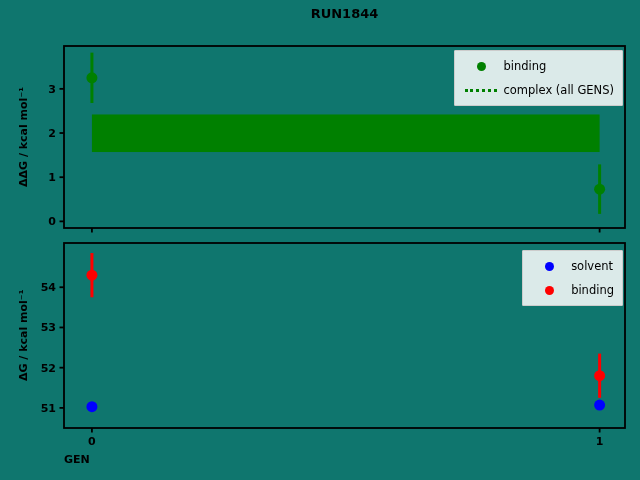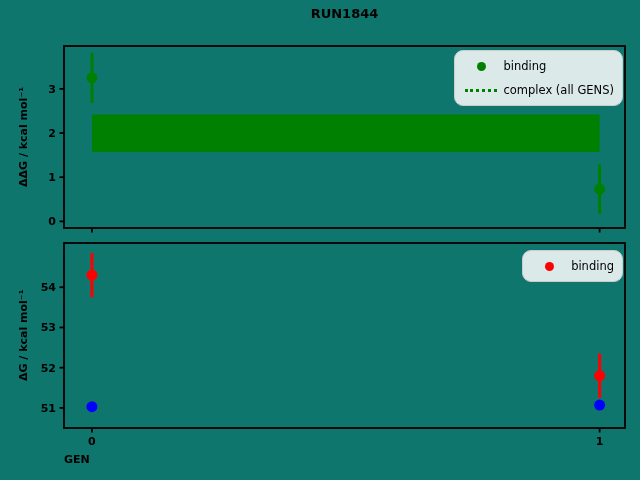--- a/index.html
+++ b/index.html
@@ -18,21 +18,21 @@
   }
   .ylabel-top{left:14px;top:46px;height:182px;}
   .ylabel-bot{left:14px;top:243px;height:185px;}
   .xlabel{
     position:absolute;left:64px;width:561px;top:453px;
     font-size:11px;font-weight:bold;color:#000;
   }
   svg.canvas{position:absolute;left:0;top:0;}
   .legend{
     position:absolute;right:17px;background:rgba(255,255,255,0.85);
-    border:1px solid #cccccc;border-radius:9px;padding:4px 8px;
+    border:1px solid #cccccc;border-radius:1px;padding:4px 8px;
     display:flex;flex-direction:column;gap:2px;
   }
   .legend-top{top:50px;}
   .legend-bot{top:250px;}
   .legend-row{display:flex;align-items:center;height:22px;}
   .legend-swatch{width:36px;display:flex;justify-content:center;align-items:center;}
   .legend-label{font-size:11.5px;color:#000;white-space:nowrap;padding-left:4px;}
 </style>
 </head>
 <body>
@@ -96,19 +96,25 @@
       <span class="legend-swatch">
           <span style="width: 32px; height: 0px; display: inline-block; border-top: 3px dotted rgb(0, 128, 0);"></span>
         </span>
       <span class="legend-label">complex (all GENS)</span>
     </div>
   </div>
 
   <div class="legend legend-bot">
     <div class="legend-row">
       <span class="legend-swatch">
+          <span style="width: 9px; height: 9px; border-radius: 50%; display: inline-block; background: rgb(0, 0, 255);"></span>
+        </span>
+      <span class="legend-label">solvent</span>
+    </div>
+    <div class="legend-row">
+      <span class="legend-swatch">
           <span style="width: 9px; height: 9px; border-radius: 50%; display: inline-block; background: rgb(255, 0, 0);"></span>
         </span>
       <span class="legend-label">binding</span>
     </div>
   </div>
 
 </div>
 
 </body></html>

